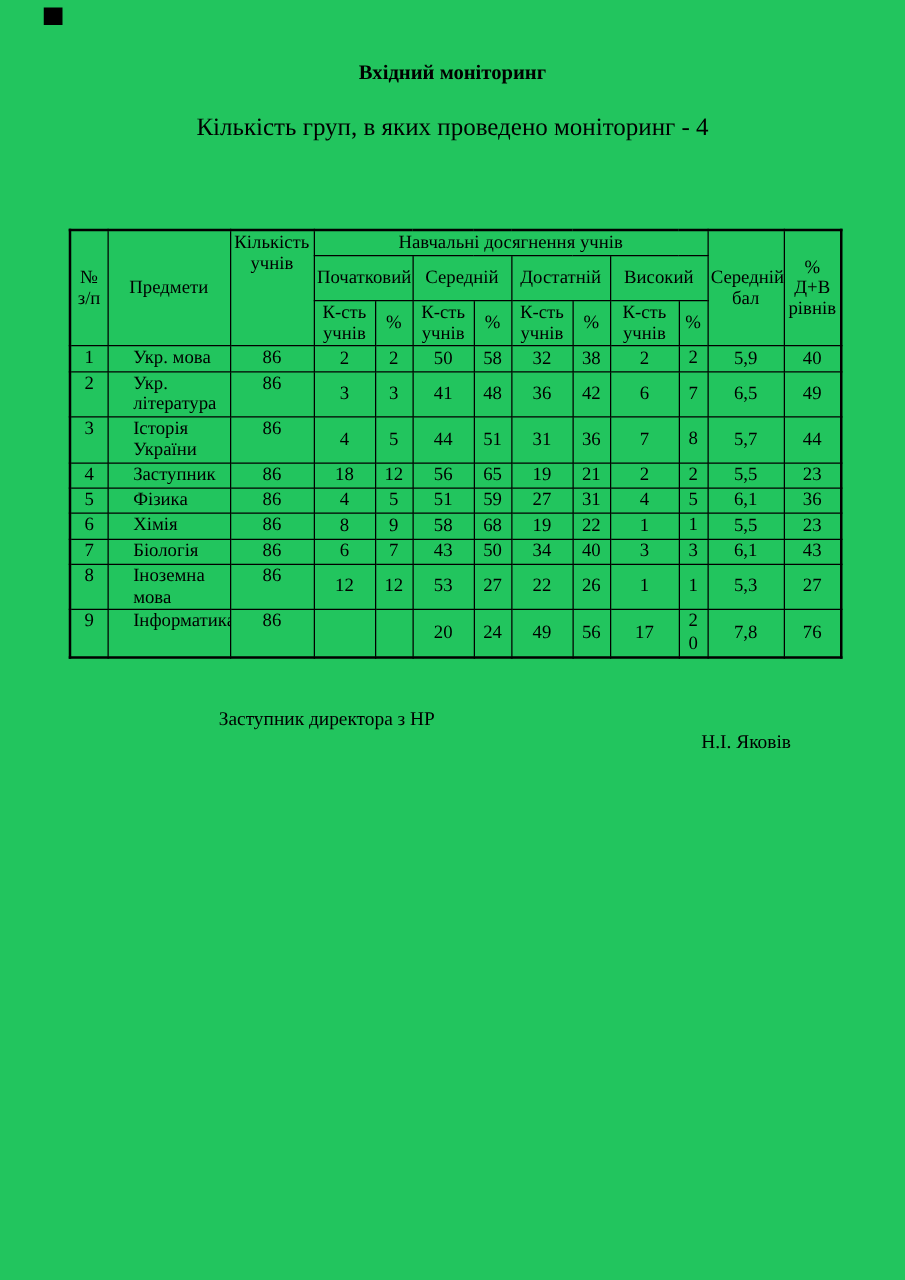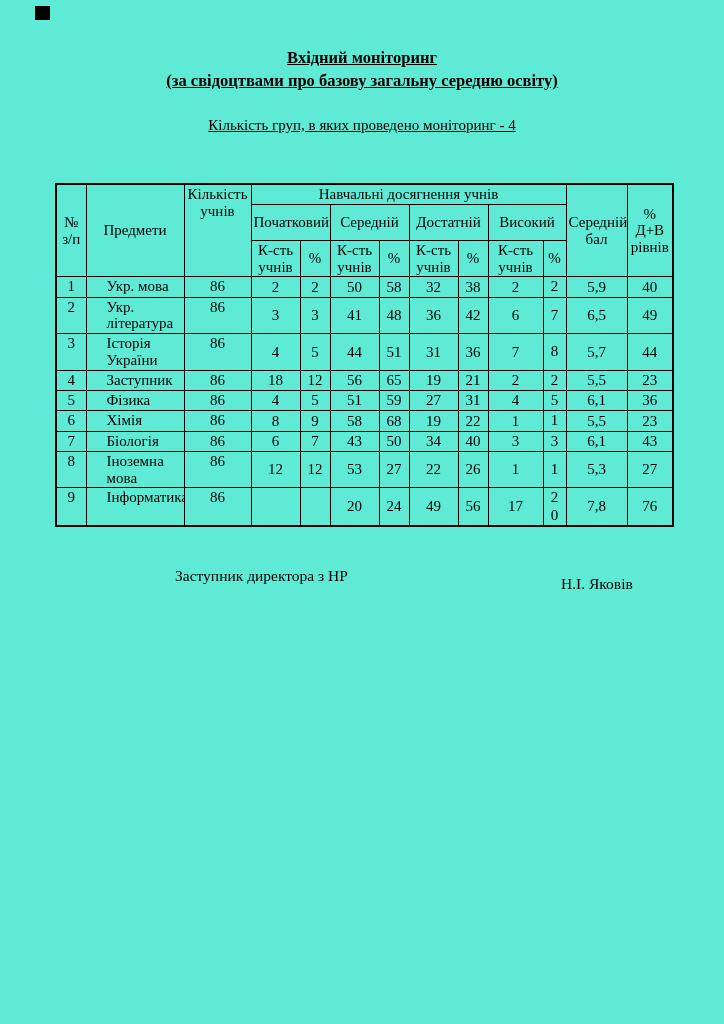--- a/index.html
+++ b/index.html
@@ -4,38 +4,38 @@
 <style>
   * { margin: 0; padding: 0; box-sizing: border-box; }
   html, body { background: #ffffff; }
   body {
     width: 724px; height: 1024px;
     font-family: "Liberation Serif", "DejaVu Serif", serif;
     color: #000;
     position: relative;
     overflow: hidden;
   }
-  .page { position: absolute; inset: 0; background: #5eead4; text-decoration: underline; }
+  .page { position: absolute; inset: 0; background: #22c55e; }
 
   .black-mark {
     position: absolute; left: 35px; top: 6px;
     width: 15px; height: 14px; background: #000;
   }
 
   .title-block {
     margin-top: 46px;
     text-align: center;
     font-weight: bold;
     font-size: 16.5px;
     line-height: 23px;
   }
   .subtitle {
     margin-top: 23px;
     text-align: center;
-    font-size: 15px;
+    font-size: 20px;
     line-height: 20px;
   }
 
   table.monitoring {
     position: absolute;
     left: 55px; top: 183px;
     width: 617px;
     border-collapse: collapse;
     table-layout: fixed;
     font-size: 15px;
@@ -74,32 +74,31 @@
     text-align: left; vertical-align: top; padding-left: 20px;
   }
   
   tbody td.c-vys_p .squeeze {
     display: inline-block; max-width: 11px;
     word-break: break-all; line-height: 1.15;
   }
 
   .footer-line { position: absolute; top: 567px; left: 0; width: 100%; font-size: 15.5px; }
   .footer-role { position: absolute; left: 175px; top: 0; white-space: nowrap; }
-  .footer-name { position: absolute; left: 561px; top: 8px; white-space: nowrap; }
+  .footer-name { position: absolute; left: 561px; top: 18px; white-space: nowrap; }
 </style>
 </head>
 <body>
 
 <div class="page">
 
   <div class="black-mark"></div>
 
   <div class="title-block">
     <div>Вхідний моніторинг</div>
-    <div>(за свідоцтвами про базову загальну середню освіту)</div>
   </div>
 
   <div class="subtitle">Кількість груп, в яких проведено моніторинг - 4</div>
 
   <table class="monitoring">
     <colgroup>
       <col style="width:30px">
         <col style="width:98px">
         <col style="width:67px">
       <col style="width:49px">

